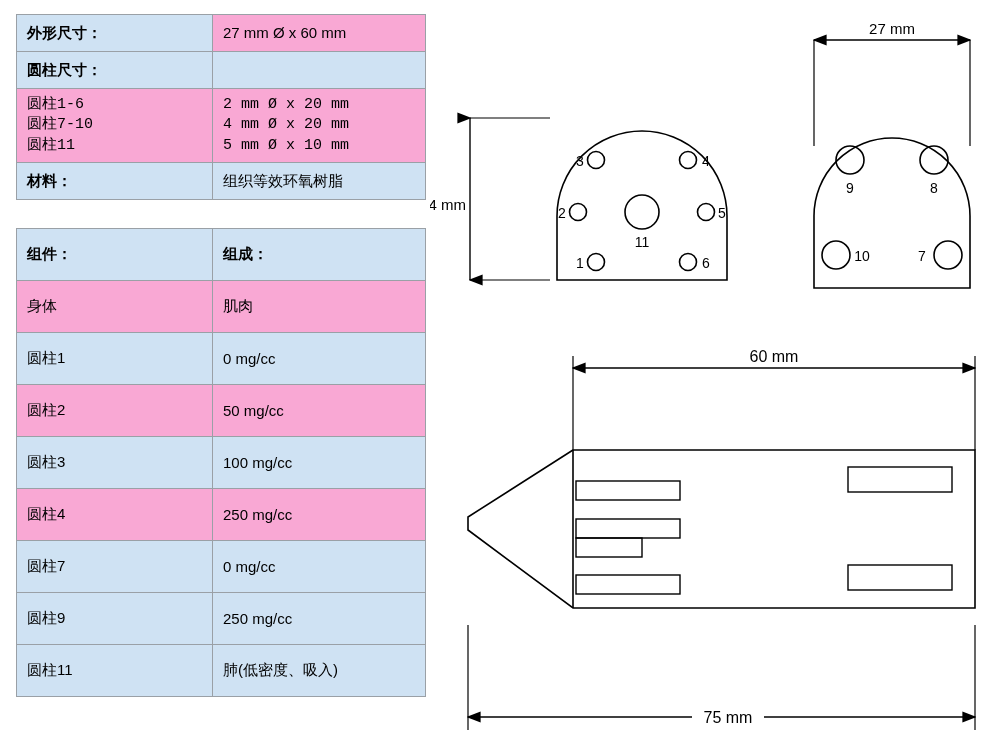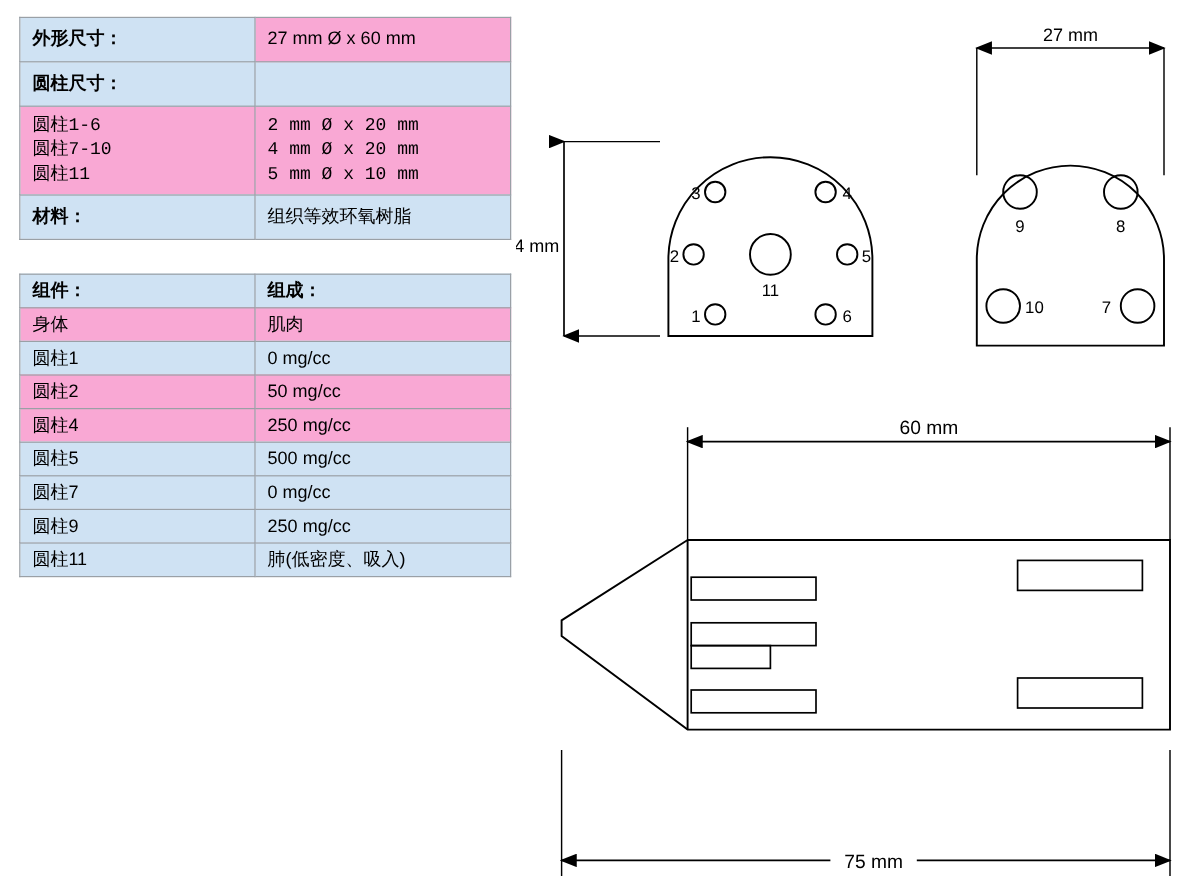--- a/index.html
+++ b/index.html
@@ -45,21 +45,21 @@
 
   table.comp {
     border-collapse: collapse;
     width: 410px;
     table-layout: fixed;
     font-size: 15px;
     margin-top: 28px;
   }
   table.comp td {
     border: 1px solid #9aa0a6;
-    padding: 4px 10px;
+    padding: 16px 10px;
     vertical-align: middle;
     height: 19px;
   }
 
   
   .figures {
     position: absolute;
     left: 430px;
     top: 0;
     width: 570px;
@@ -117,26 +117,26 @@
       </tr>
       <tr>
         <td class="c-left shade">圆柱1</td>
         <td class="shade">0 mg/cc</td>
       </tr>
       <tr>
         <td class="c-left white">圆柱2</td>
         <td class="white">50 mg/cc</td>
       </tr>
       <tr>
+        <td class="c-left shade">圆柱3</td>
+        <td class="shade">100 mg/cc</td>
+      </tr>
+      <tr>
         <td class="c-left white">圆柱4</td>
         <td class="white">250 mg/cc</td>
-      </tr>
-      <tr>
-        <td class="c-left shade">圆柱5</td>
-        <td class="shade">500 mg/cc</td>
       </tr>
       <tr>
         <td class="c-left shade">圆柱7</td>
         <td class="shade">0 mg/cc</td>
       </tr>
       <tr>
         <td class="c-left shade">圆柱9</td>
         <td class="shade">250 mg/cc</td>
       </tr>
       <tr>

